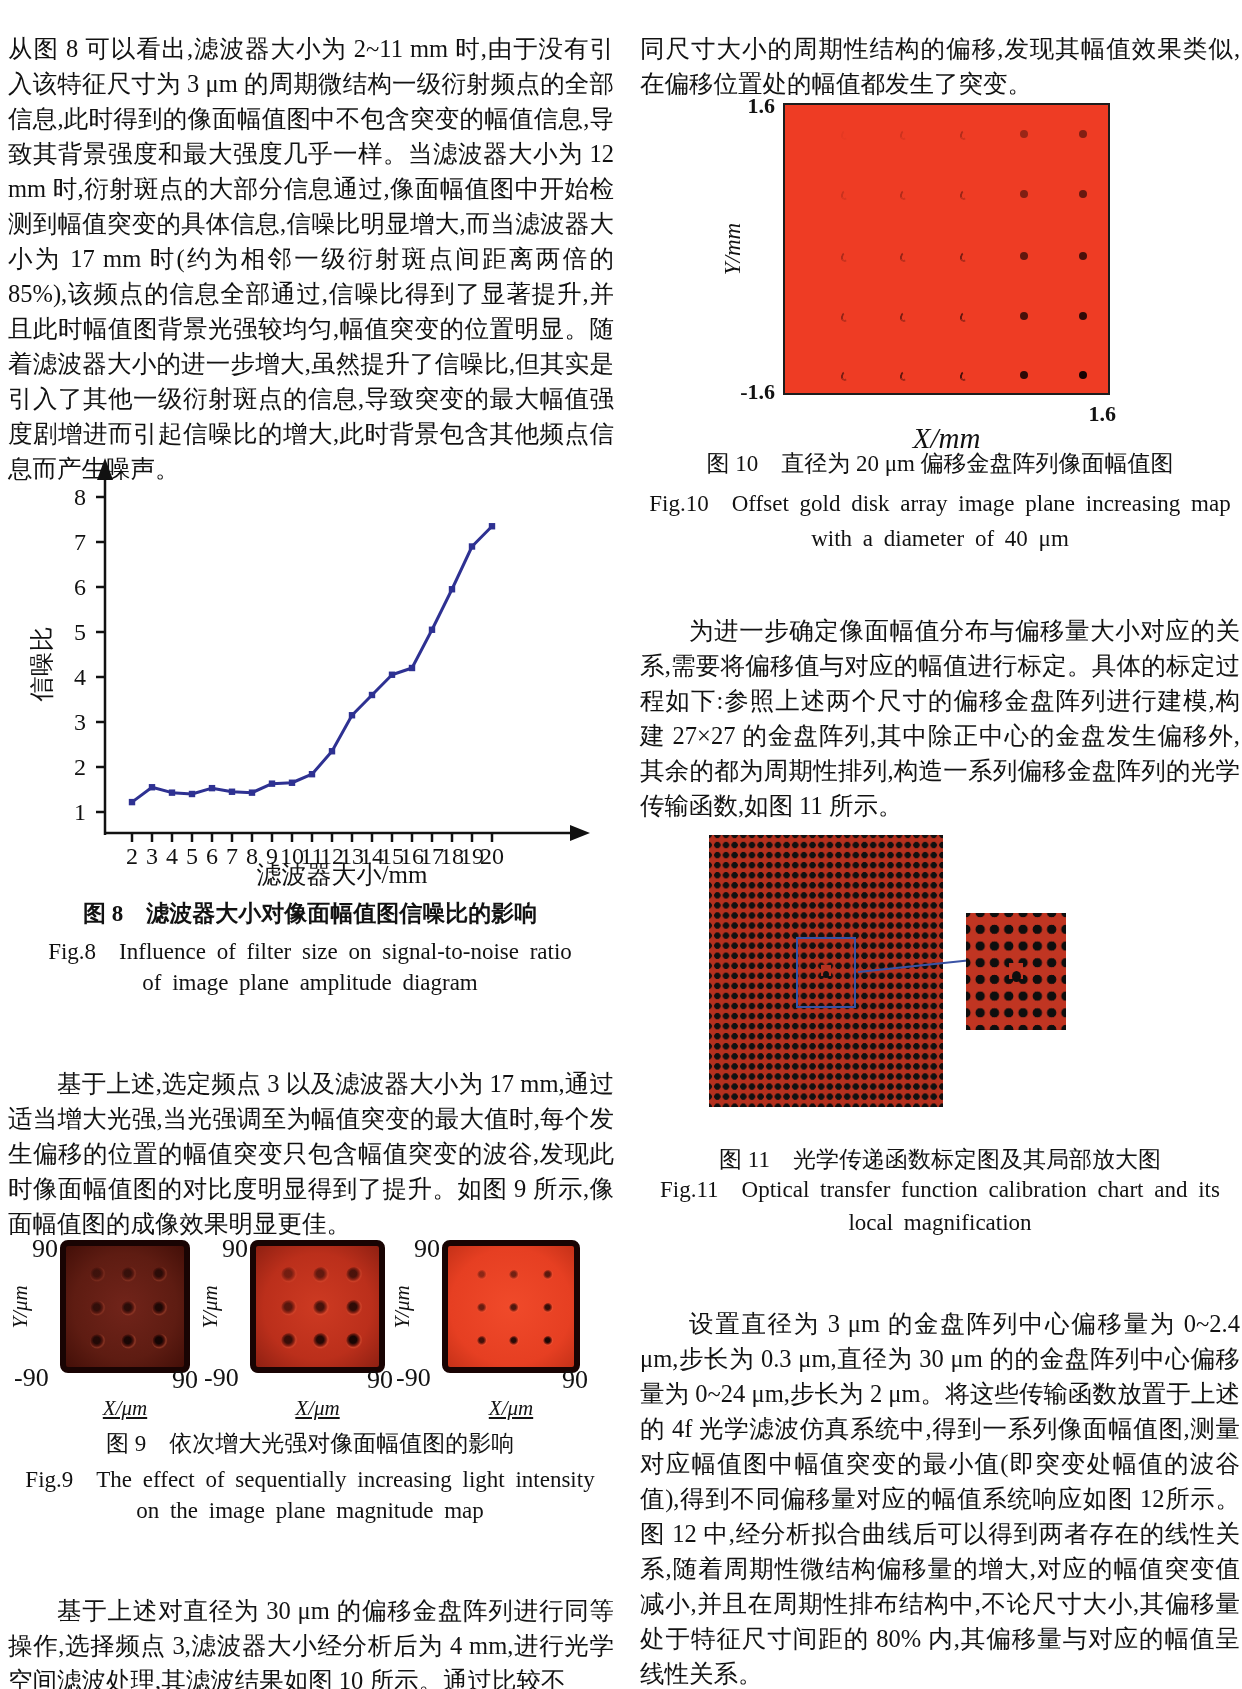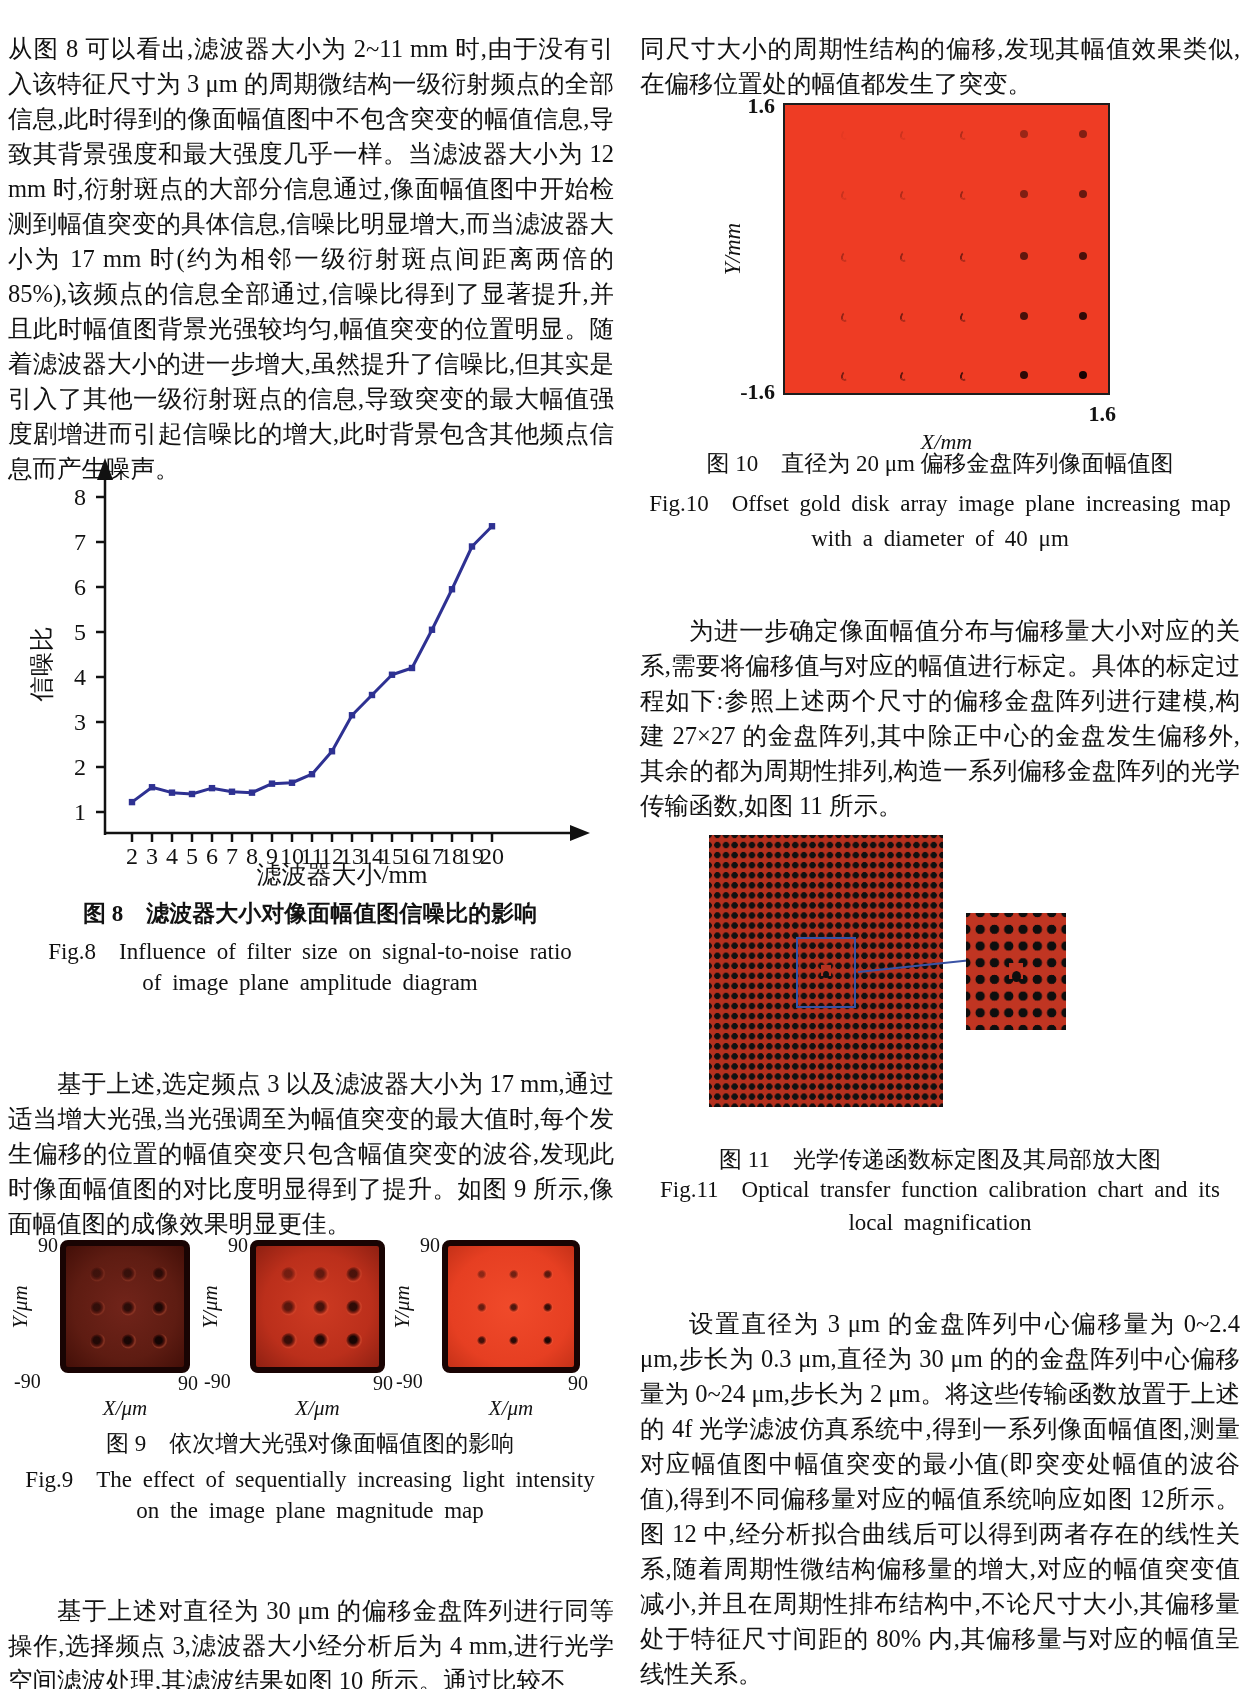--- a/index.html
+++ b/index.html
@@ -13,27 +13,27 @@
   .ind{text-indent:49px;}
   .cap{font-size:23px;text-align:center;white-space:pre-wrap;}
   .cap-en{word-spacing:5px;}
   
   .f9sq{position:absolute;border:6px solid #190403;border-radius:8px;box-sizing:border-box;}
   .f9-a{background:radial-gradient(ellipse at center,#71241a 0%,#5e1c12 62%,#430f08 100%);}
   .f9-b{background:radial-gradient(ellipse at center,#cd3a22 0%,#bb2f1b 62%,#8f2012 100%);}
   .f9-c{background:radial-gradient(ellipse at center,#f04a2a 0%,#e63f22 68%,#c53118 100%);}
   .f9dot{position:absolute;border-radius:50%;
     background:radial-gradient(circle at 42% 42%,rgba(15,3,2,0.95) 26%,rgba(60,10,6,0.5) 45%,rgba(255,120,80,0.28) 58%,rgba(0,0,0,0) 70%);}
-  .tick-num{font-size:20px;}
+  .tick-num{font-size:26px;}
   .ax-lab{font-size:21px;font-style:italic;white-space:nowrap;}
   .ytop{position:absolute;right:calc(100% + 8px);top:-12px;}
   .ylab{position:absolute;left:-46px;top:50%;transform:translate(-50%,-50%) rotate(-90deg);}
   .xleft{position:absolute;left:-52px;bottom:-26px;}
   .xright{position:absolute;right:-14px;bottom:-28px;}
-  .xlab{position:absolute;left:50%;transform:translateX(-50%);bottom:-54px;}
+  .xlab{position:absolute;left:50%;transform:translateX(-50%);bottom:-54px;text-decoration:underline;}
   
   #fig10-plot{position:absolute;left:783px;top:103px;width:327px;height:292px;
     background:#ee3c24;border:2px solid #1d1d1d;box-sizing:border-box;}
   #fig10-plot .tick-num{font-size:22px;font-weight:bold;}
   .f10-dot{position:absolute;width:8px;height:8px;border-radius:50%;background:#120202;}
   .f10-crescent{position:absolute;width:8px;height:10px;border-radius:50%;
     border:2.4px solid rgba(0,0,0,0);border-left-color:#120202;border-bottom-color:rgba(18,2,2,0.55);
     transform:rotate(14deg);box-sizing:border-box;}
   
   #fig11-main{position:absolute;left:709px;top:835px;width:234px;height:272px;
@@ -201,21 +201,21 @@
 
 <p class="abs para ind" style="left:8px;top:1568px;width:606px;">基于上述对直径为 30 μm 的偏移金盘阵列进行同等操作,选择频点 3,滤波器大小经分析后为 4 mm,进行光学空间滤波处理,其滤波结果如图 10 所示。通过比较不</p>
 
 <p class="abs para" style="left:640px;top:6px;width:600px;">同尺寸大小的周期性结构的偏移,发现其幅值效果类似,在偏移位置处的幅值都发生了突变。</p>
 
 <div id="fig10-plot" style="background-color: rgb(238, 60, 36);">
   <span class="tick-num" style="position:absolute;right:calc(100% + 10px);top:-12px;">1.6</span>
   <span class="ax-lab" style="position:absolute;left:-52px;top:50%;transform:translate(-50%,-50%) rotate(-90deg);font-size:23px;">Y/mm</span>
   <span class="tick-num" style="position:absolute;right:calc(100% + 10px);bottom:-12px;">-1.6</span>
   <span class="tick-num" style="position:absolute;right:-8px;bottom:-34px;">1.6</span>
-  <span class="ax-lab" style="position:absolute;left:50%;transform:translateX(-50%);bottom:-62px;font-size:22px;">X/mm</span>
+  <span class="ax-lab" style="position:absolute;left:50%;transform:translateX(-50%);bottom:-62px;font-size:29px;">X/mm</span>
 <span class="f10-crescent" style="left: 56px; top: 25px; opacity: 0.04;"></span>
     <span class="f10-crescent" style="left: 115px; top: 25px; opacity: 0.15;"></span>
     <span class="f10-crescent" style="left: 175px; top: 25px; opacity: 0.27;"></span>
     <span class="f10-dot" style="left: 235px; top: 25px; opacity: 0.38;"></span>
     <span class="f10-dot" style="left: 294px; top: 25px; opacity: 0.49;"></span>
     <span class="f10-crescent" style="left: 56px; top: 85px; opacity: 0.17;"></span>
     <span class="f10-crescent" style="left: 115px; top: 85px; opacity: 0.28;"></span>
     <span class="f10-crescent" style="left: 175px; top: 85px; opacity: 0.39;"></span>
     <span class="f10-dot" style="left: 235px; top: 85px; opacity: 0.5;"></span>
     <span class="f10-dot" style="left: 294px; top: 85px; opacity: 0.61;"></span>

